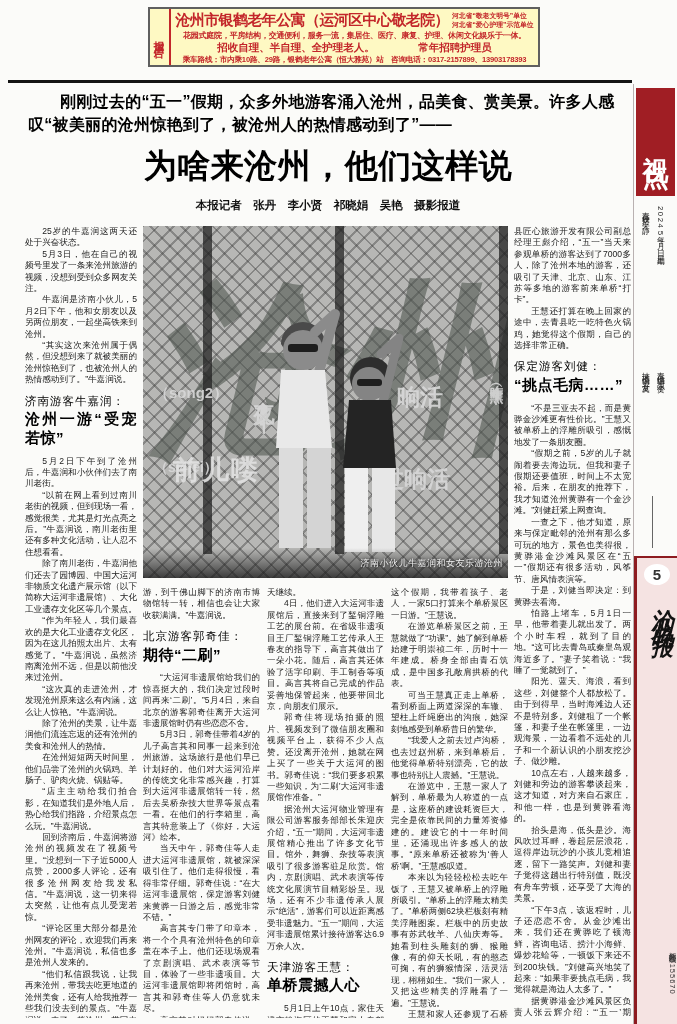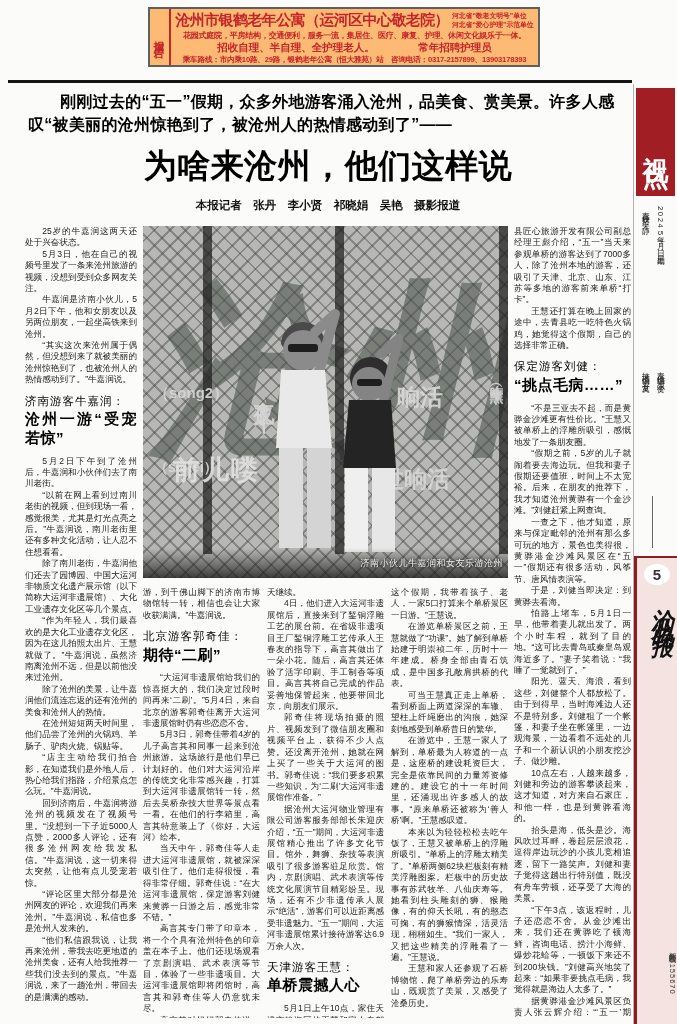--- a/index.html
+++ b/index.html
@@ -1,21 +1,21 @@
 <!DOCTYPE html>
 <html><head>
 <meta charset="utf-8">
 <style>
   html,body{margin:0;padding:0;background:#e8e8e6;}
   .page{position:relative;width:677px;height:1024px;background:#fbfbf9;margin:0 auto;
         font-family:"Liberation Sans",sans-serif;color:#1c1c1c;overflow:hidden;}
 
   
   .ad{position:absolute;left:148px;top:7px;width:392px;height:60px;border:2px solid #5f5f5f;
-      display:flex;background:#fdba74;box-sizing:border-box;}
+      display:flex;background:#fef9c3;box-sizing:border-box;}
   .ad-label{width:19px;border-right:2px solid #c3262a;color:#c3262a;font-weight:bold;
       writing-mode:vertical-rl;text-orientation:upright;font-size:10.5px;letter-spacing:2px;
       display:flex;align-items:center;justify-content:center;}
   .ad-main{flex:1;color:#c3262a;padding:2px 3px 1px;display:flex;flex-direction:column;
       justify-content:space-between;overflow:hidden;}
   .ad-title-row{display:flex;align-items:center;justify-content:center;gap:3px;}
   .ad-title{font-size:15px;font-weight:900;letter-spacing:-0.6px;white-space:nowrap;}
   .ad-honors{font-size:6.8px;font-weight:700;line-height:1.3;white-space:nowrap;}
   .ad-line1{font-size:8px;font-weight:700;white-space:nowrap;text-align:center;letter-spacing:-0.2px;}
   .ad-line2{font-size:10.5px;font-weight:900;display:flex;justify-content:space-evenly;white-space:nowrap;}
@@ -125,21 +125,22 @@
     <div class="col col1">
         <div class="blk p">25岁的牛嘉润这两天还处于兴奋状态。</div>
         <div class="blk p">5月3日，他在自己的视频号里发了一条来沧州旅游的视频，没想到受到众多网友关注。</div>
         <div class="blk p">牛嘉润是济南小伙儿，5月2日下午，他和女朋友以及另两位朋友，一起坐高铁来到沧州。</div>
         <div class="blk p">“其实这次来沧州属于偶然，但没想到来了就被美丽的沧州惊艳到了，也被沧州人的热情感动到了。”牛嘉润说。</div>
         <div class="blk kicker">济南游客牛嘉润：</div>
         <div class="blk title">沧州一游“受宠若惊”</div>
         <div class="blk p">5月2日下午到了沧州后，牛嘉润和小伙伴们去了南川老街。</div>
         <div class="blk p">“以前在网上看到过南川老街的视频，但到现场一看，感觉很美，尤其是灯光点亮之后。”牛嘉润说，南川老街里还有多种文化活动，让人忍不住想看看。</div>
         <div class="blk p">除了南川老街，牛嘉润他们还去了园博园、中国大运河非物质文化遗产展示馆（以下简称大运河非遗展馆）、大化工业遗存文化区等几个景点。</div>
-        <div class="blk p">“作为年轻人，我们最喜欢的是大化工业遗存文化区，因为在这儿拍照太出片、王慧就做了。”牛嘉润说，虽然济南离沧州不远，但是以前他没来过沧州。</div>
+        <div class="blk p">“作为年轻人，我们最喜欢的是大化工业遗存文化区，因为在这儿拍照太出片、太有感觉了。”牛嘉润说，虽然济南离沧州不远，但是以前他没来过沧州。</div>
+        <div class="blk p">“这次真的走进沧州，才发现沧州原来这么有内涵，这么让人惊艳。”牛嘉润说。</div>
         <div class="blk p">除了沧州的美景，让牛嘉润他们流连忘返的还有沧州的美食和沧州人的热情。</div>
         <div class="blk p">在沧州短短两天时间里，他们品尝了沧州的火锅鸡、羊肠子、驴肉火烧、锅贴等。</div>
         <div class="blk p">“店主主动给我们拍合影，在知道我们是外地人后，热心给我们指路，介绍景点怎么玩。”牛嘉润说。</div>
         <div class="blk p">回到济南后，牛嘉润将游沧州的视频发在了视频号里。“没想到一下子近5000人点赞，2000多人评论，还有很多沧州网友给我发私信。”牛嘉润说，这一切来得太突然，让他有点儿受宠若惊。</div>
         <div class="blk p">“评论区里大部分都是沧州网友的评论，欢迎我们再来沧州。”牛嘉润说，私信也多是沧州人发来的。</div>
         <div class="blk p">“他们私信跟我说，让我再来沧州，带我去吃更地道的沧州美食，还有人给我推荐一些我们没去到的景点。”牛嘉润说，来了一趟沧州，带回去的是满满的感动。</div>
       </div>
 
     <div class="mid">
       <div class="photo">
@@ -199,20 +200,21 @@
             <div class="blk p">郭奇佳将现场拍摄的照片、视频发到了微信朋友圈和视频平台上，获得不少人点赞。还没离开沧州，她就在网上买了一些关于大运河的图书。郭奇佳说：“我们要多积累一些知识，为‘二刷’大运河非遗展馆作准备。”</div>
             <div class="blk p">据沧州大运河物业管理有限公司游客服务部部长朱迎庆介绍，“五一”期间，大运河非遗展馆精心推出了许多文化节目。馆外，舞狮、杂技等表演吸引了很多游客驻足欣赏。馆内，京剧演唱、武术表演等传统文化展演节目精彩纷呈。现场，还有不少非遗传承人展示“绝活”，游客们可以近距离感受非遗魅力。“五一”期间，大运河非遗展馆累计接待游客达6.9万余人次。</div>
             <div class="blk kicker">天津游客王慧：</div>
             <div class="blk title">单桥震撼人心</div>
             <div class="blk p">5月1日上午10点，家住天津市静海区的王慧和家人自驾来到了献县滹沱河故道单桥风景区（以下简称单桥景区）。</div>
           </div>
         <div class="col">
             <div class="blk cont">这个假期，我带着孩子、老人，一家5口打算来个单桥景区一日游。”王慧说。</div>
             <div class="blk p">在游览单桥景区之前，王慧就做了“功课”。她了解到单桥始建于明崇祯二年，历时十一年建成。桥身全部由青石筑成，是中国多孔敞肩拱桥的代表。</div>
             <div class="blk p">可当王慧真正走上单桥，看到桥面上两道深深的车辙、望柱上纤绳磨出的沟痕，她深刻地感受到单桥昔日的繁华。</div>
+            <div class="blk p">“我爱人之前去过卢沟桥，也去过赵州桥，来到单桥后，他觉得单桥特别漂亮，它的故事也特别让人震撼。”王慧说。</div>
             <div class="blk p">在游览中，王慧一家人了解到，单桥最为人称道的一点是，这座桥的建设耗资巨大，完全是依靠民间的力量筹资修建的。建设它的十一年时间里，还涌现出许多感人的故事。“原来单桥还被称为‘善人桥’啊。”王慧感叹道。</div>
             <div class="blk p">本来以为轻轻松松去吃午饭了，王慧又被单桥上的浮雕所吸引。“单桥上的浮雕太精美了。”单桥两侧62块栏板刻有精美浮雕图案。栏板中的历史故事有苏武牧羊、八仙庆寿等。她看到柱头雕刻的狮、猴雕像，有的仰天长吼，有的憨态可掬，有的狮猴情深，活灵活现，栩栩如生。“我们一家人，又把这些精美的浮雕看了一遍。”王慧说。</div>
             <div class="blk p">王慧和家人还参观了石桥博物馆，爬了单桥旁边的乐寿山，既观赏了美景，又感受了沧桑历史。</div>
           </div>
       </div>
     </div>
 
     <div class="col col5">
         <div class="blk cont">县匠心旅游开发有限公司副总经理王彪介绍，“五一”当天来参观单桥的游客达到了7000多人，除了沧州本地的游客，还吸引了天津、北京、山东、江苏等多地的游客前来单桥“打卡”。</div>
         <div class="blk p">王慧还打算在晚上回家的途中，去青县吃一吃特色火锅鸡，她觉得这个假期，自己的选择非常正确。</div>

